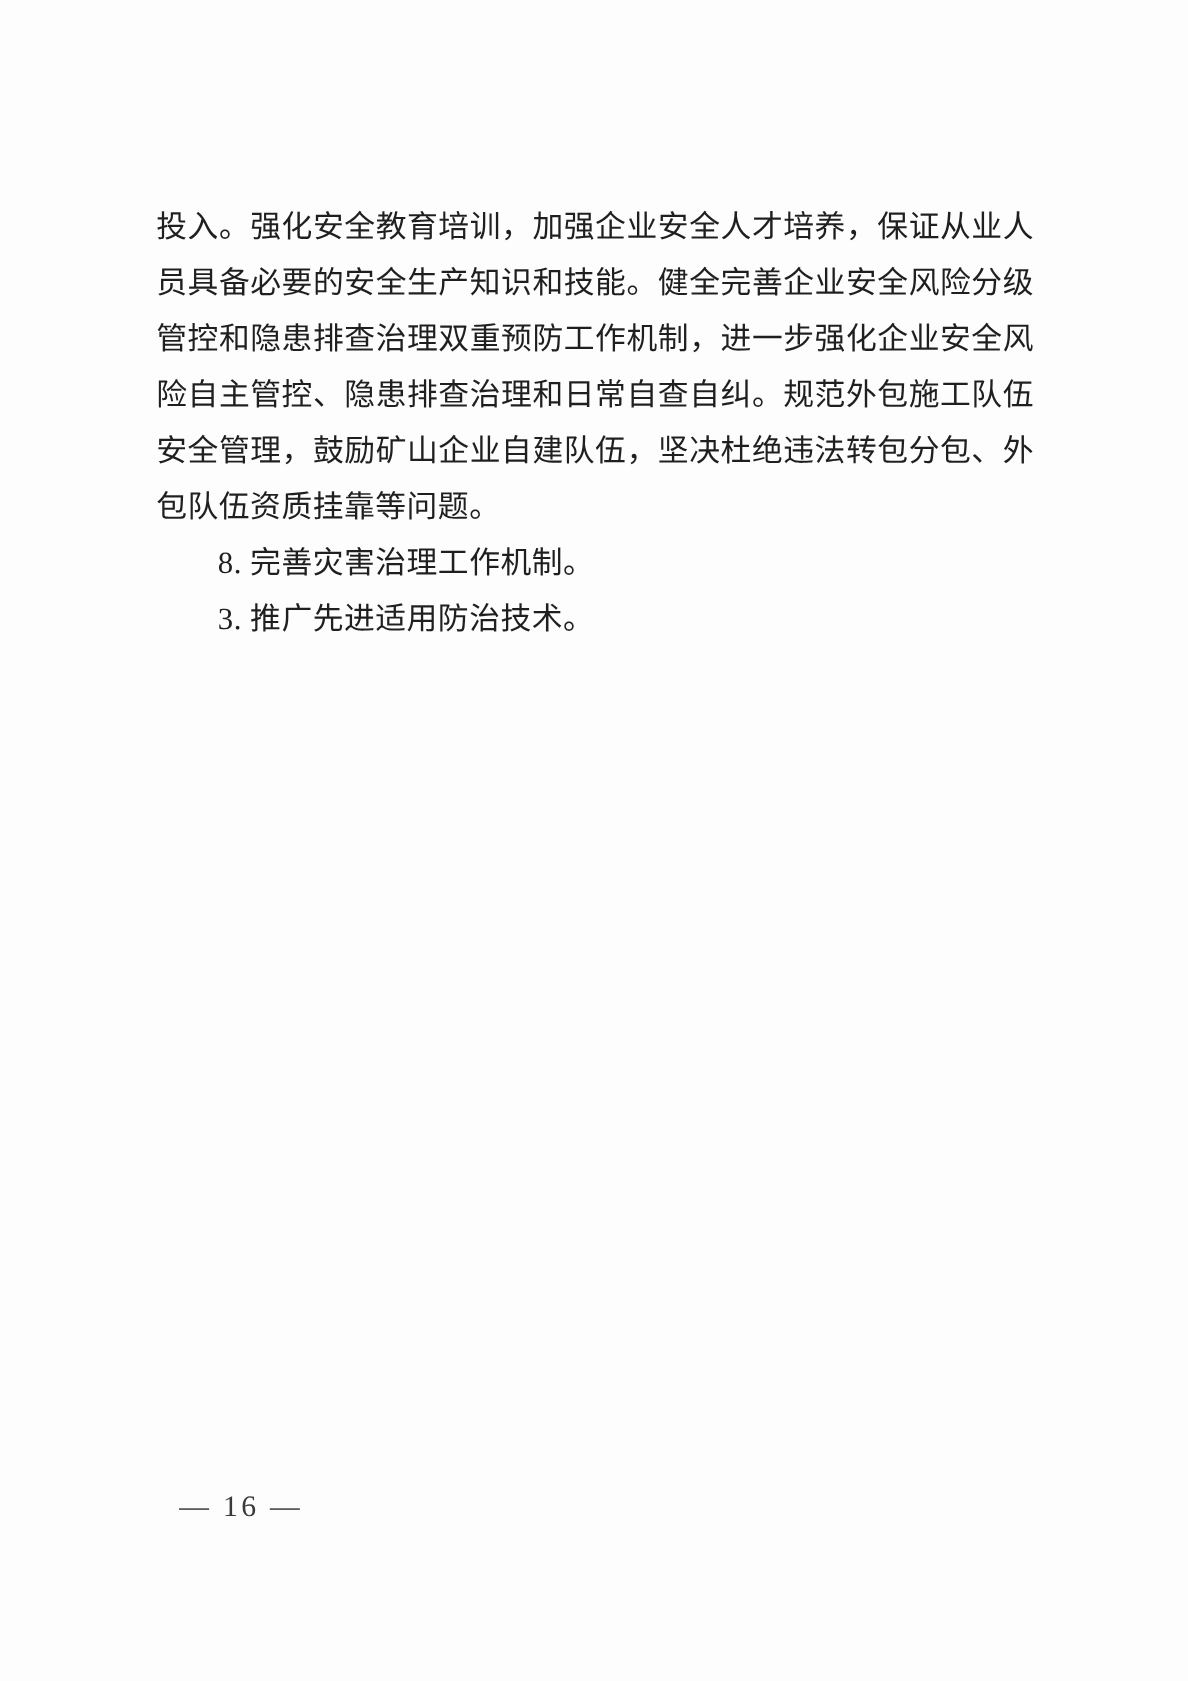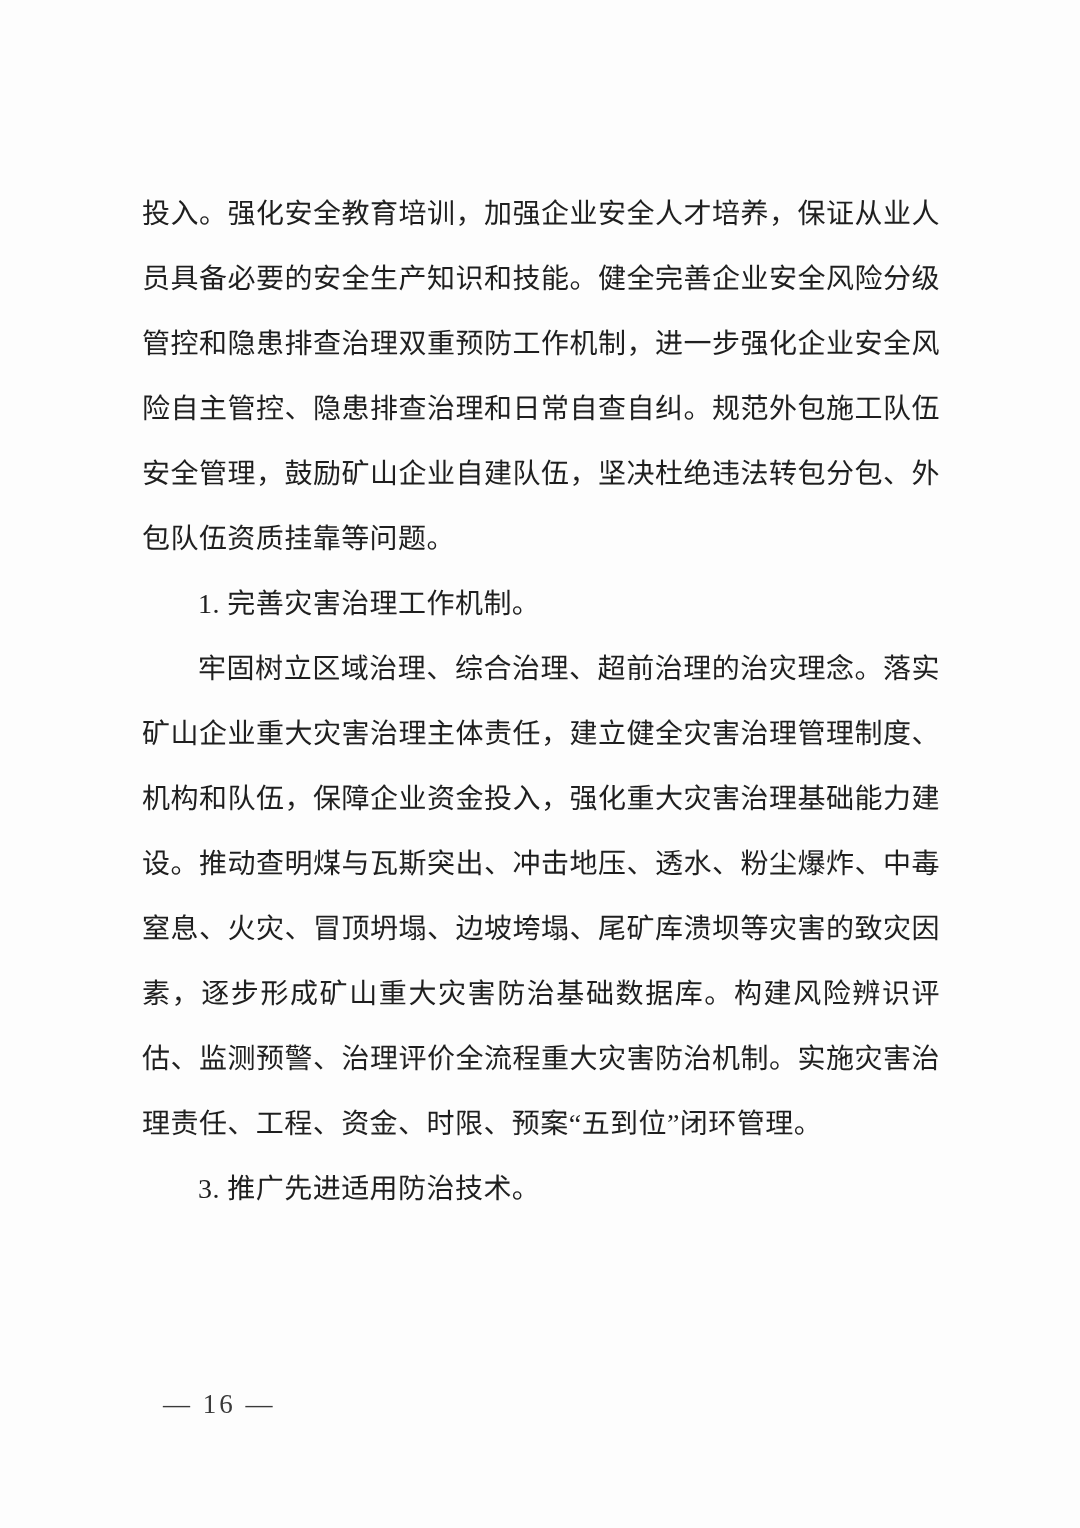--- a/index.html
+++ b/index.html
@@ -15,21 +15,21 @@
     color: #1f1f1f;
     font-family: "Liberation Serif", "DejaVu Serif", serif;
     overflow: hidden;
   }
   .content {
     position: absolute;
     left: 142px;
     top: 181px;
     width: 798px;
     font-size: 28px;
-    line-height: 65px;
+    line-height: 51px;
     letter-spacing: 0.45px;
     text-align: justify;
     text-justify: inter-character;
     font-family: Liberation Serif, serif;
   }
   .content p {
     margin: 0;
     padding: 0;
     word-break: break-all;
   }
@@ -45,30 +45,28 @@
   }
   .footer {
     position: absolute;
     left: 163px;
     top: 1349px;
     font-size: 27px;
     line-height: 40px;
     color: #3a3a3a;
     letter-spacing: 3px;
     font-family: "Liberation Serif", "DejaVu Serif", serif;
-    margin-top: 35px;
   }
 </style>
 </head>
 <body>
 
 <div class="page">
   <main class="content">
     <p>投入。强化安全教育培训，加强企业安全人才培养，保证从业人员具备必要的安全生产知识和技能。健全完善企业安全风险分级管控和隐患排查治理双重预防工作机制，进一步强化企业安全风险自主管控、隐患排查治理和日常自查自纠。规范外包施工队伍安全管理，鼓励矿山企业自建队伍，坚决杜绝违法转包分包、外包队伍资质挂靠等问题。</p>
-    <p class="subheading">1. 完善灾害治理工作机制。</p>
-    <p class="para-indent">牢固树立区域治理、综合治理、超前治理的治灾理念。落实矿山企业重大灾害治理主体责任，建立健全灾害治理管理制度、机构和队伍，保障企业资金投入，强化重大灾害治理基础能力建设。推动查明煤与瓦斯突出、冲击地压、透水、粉尘爆炸、中毒窒息、火灾、冒顶坍塌、边坡垮塌、尾矿库溃坝等灾害的致灾因素，逐步形成矿山重大灾害防治基础数据库。构建风险辨识评估、监测预警、治理评价全流程重大灾害防治机制。实施灾害治理责任、工程、资金、时限、预案“五到位”闭环管理。</p>
+    <p class="subheading">8. 完善灾害治理工作机制。</p>
     <p class="subheading">3. 推广先进适用防治技术。</p>
   </main>
 
   <div class="footer">
     <span>— 16 —</span>
   </div>
 </div>
 
 </body></html>

